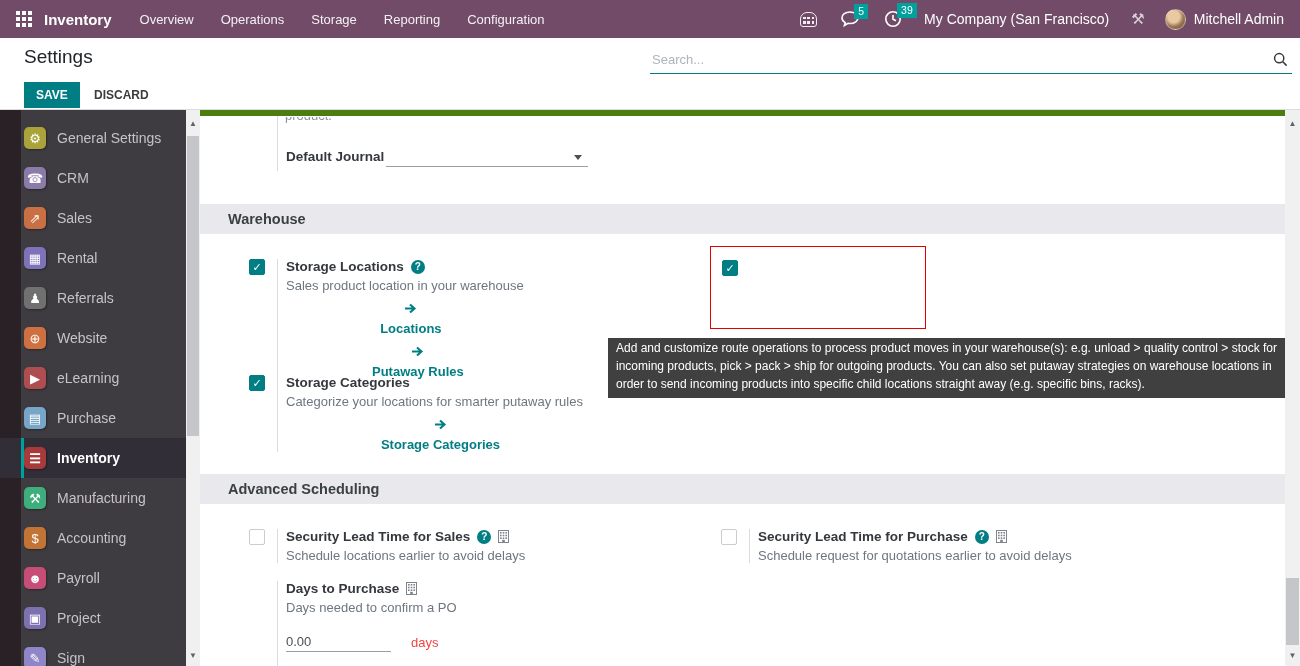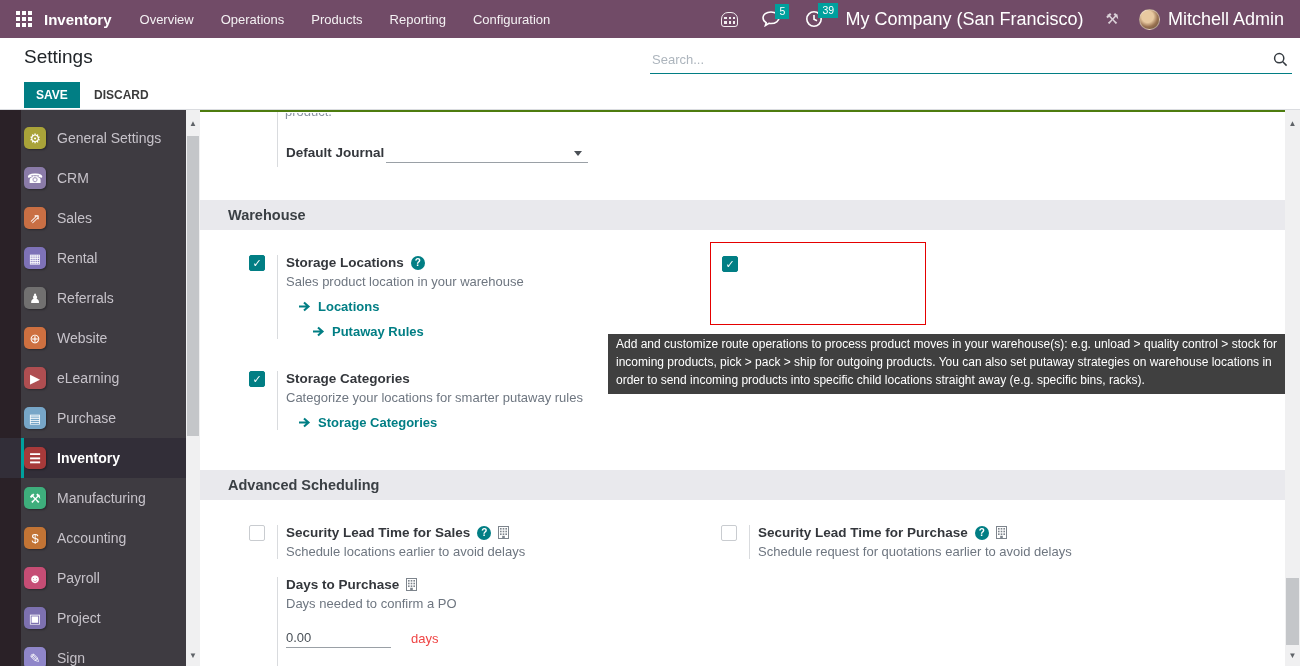--- a/index.html
+++ b/index.html
@@ -17,21 +17,21 @@
   .menus div { cursor:pointer; }
   .tb-spacer { flex:1; }
   .tb-right { display:flex; align-items:center; }
   .tb-ic { position:relative; margin-left:24px; display:flex; align-items:center; }
   .badge { position:absolute; top:-7px; left:13px; background:#00A09D; color:#fff;
            font-size:10.5px; line-height:15px; padding:0 4px; min-width:14px; text-align:center; }
   .dialpad { width:17px; height:15px; border:1.6px solid rgba(255,255,255,.9); border-radius:7px 7px 3px 3px;
              display:grid; grid-template-columns:repeat(3,2.5px); grid-template-rows:repeat(2,2.5px);
              gap:1.8px; align-content:end; justify-content:center; padding-bottom:2px; }
   .dialpad i { background:rgba(255,255,255,.9); }
-  .company, .username { font-size:18px; margin-left:22px; white-space:nowrap; }
+  .company, .username { font-size:14px; margin-left:22px; white-space:nowrap; }
   .wrench { font-size:15px; color:rgba(255,255,255,.75); margin-left:22px; }
   .avatar { width:21px; height:21px; border-radius:50%; margin-left:20px;
             background:radial-gradient(circle at 40% 35%, #e8c9a0 0 35%, #9a7352 60%, #5d4631 100%);
             border:1px solid rgba(255,255,255,.4); }
   .username { margin-left:8px; }
 
   
   .cpanel { position:absolute; top:38px; left:0; right:0; height:72px; background:#fff;
             border-bottom:1px solid #dadce0; }
   .cp-title { position:absolute; top:8px; left:24px; font-size:19px; color:#212529; }
@@ -61,21 +61,21 @@
   .vscroll .arr { position:absolute; left:0; width:14px; height:12px; color:#5f6368; font-size:8px;
                   text-align:center; line-height:12px; cursor:pointer; }
   .vscroll .thumb { position:absolute; left:1px; width:12px; background:#C4C6C9; cursor:pointer; }
   .sb-scroll { left:186px; }
   .main-scroll { right:0; width:15px; }
   .main-scroll .arr { width:15px; }
   .main-scroll .thumb { width:13px; }
 
   
   .main { position:absolute; top:110px; left:200px; right:15px; bottom:0; background:#fff;
-          border-top:2px solid #4d7c0f; font-size:13px; color:#495057; }
+          border-top:6px solid #4d7c0f; font-size:13px; color:#495057; }
   .clipped-top { position:absolute; left:85px; top:1px; height:7px; overflow:hidden; color:#8a93a2; }
   .clipped-top span { display:block; margin-top:-9px; font-size:13px; }
 
   .dj-block { position:absolute; left:77px; top:0; height:55px; border-left:1px solid #d9dbde;
               padding:26px 0 0 8px; display:flex; align-items:center; }
   .dj-label { font-weight:bold; color:#34373c; font-size:13.5px; width:100px; }
   .dj-field { position:relative; width:202px; height:20px; border-bottom:1px solid #9aa0a6; cursor:pointer; }
   .dj-caret { position:absolute; right:6px; top:8px; width:0; height:0;
               border-left:4px solid transparent; border-right:4px solid transparent; border-top:5px solid #4b5056; }
 
@@ -89,21 +89,21 @@
                 font-size:11px; line-height:15px; }
   .cb.checked::after { content:"✓"; }
   .opt-body { border-left:1px solid #d9dbde; padding-left:8px; }
   .opt-title { font-weight:bold; color:#34373c; font-size:13.5px; display:flex; align-items:center; }
   .opt-desc { color:#6e7680; margin-top:4px; }
   .help-ic { width:14px; height:14px; border-radius:50%; background:#017E84; color:#fff; font-size:10px;
              font-weight:bold; text-align:center; line-height:14px; margin-left:7px; }
   .help-ic::after { content:"?"; }
   .bldg { margin-left:7px; }
   .link-row { display:flex; align-items:center; gap:7px; color:#017E84; font-weight:bold;
-              font-size:13px; cursor:pointer; }
+              font-size:13px; cursor:pointer;flex-direction:column; }
   .lr-1 { margin:10px 0 0 12px; } .lr-2 { margin:10px 0 0 26px; }
 
   .redbox { position:absolute; left:510px; top:130px; width:216px; height:83px; border:1px solid #E50000; }
   .redbox .opt { position:absolute; left:11px; top:13px; }
 
   .tooltip { position:absolute; left:408px; top:222px; width:684px; background:rgba(58,58,58,.97);
              color:#fff; font-size:12px; line-height:17.9px; padding:2px 8px 4px 8px; }
 
   .days-block { position:absolute; left:77px; top:465px; border-left:1px solid #d9dbde; padding-left:8px; height:90px; }
   .days-input-row { display:flex; align-items:center; margin-top:17px; }
@@ -125,21 +125,21 @@
         <span></span>
         <span></span>
         <span></span>
         <span></span>
         <span></span>
     </div>
     <div class="app-name">Inventory</div>
     <div class="menus">
       <div>Overview</div>
       <div>Operations</div>
-      <div>Products</div>
+      <div>Storage</div>
       <div>Reporting</div>
       <div>Configuration</div>
     </div>
     <div class="tb-spacer"></div>
     <div class="tb-right">
       <div class="tb-ic">
         <div class="dialpad">
             <i></i>
             <i></i>
             <i></i>

